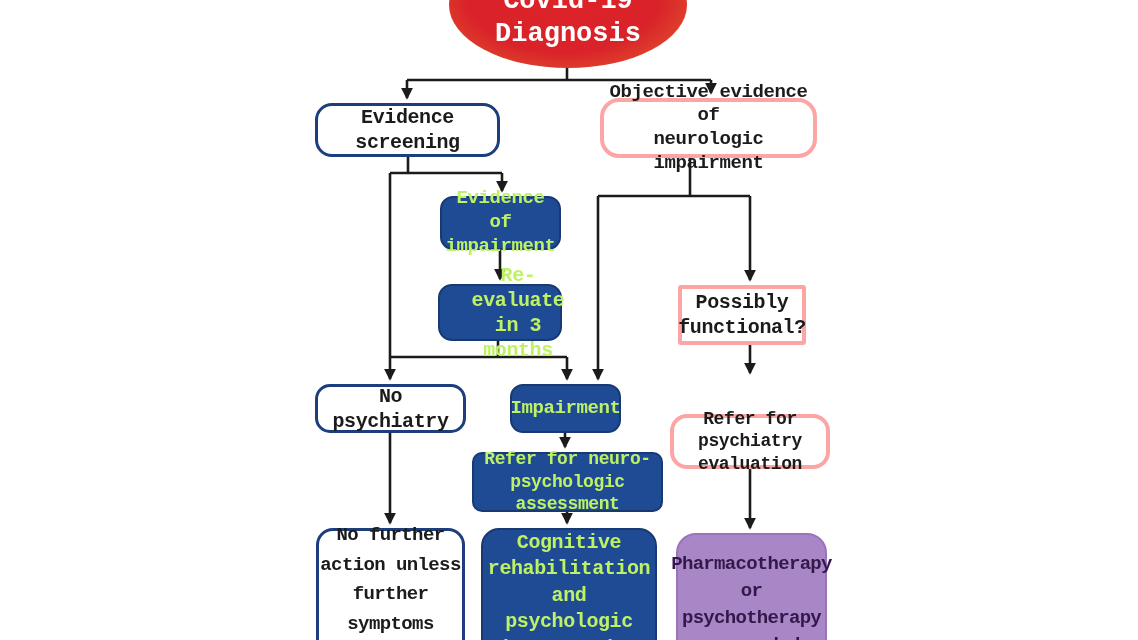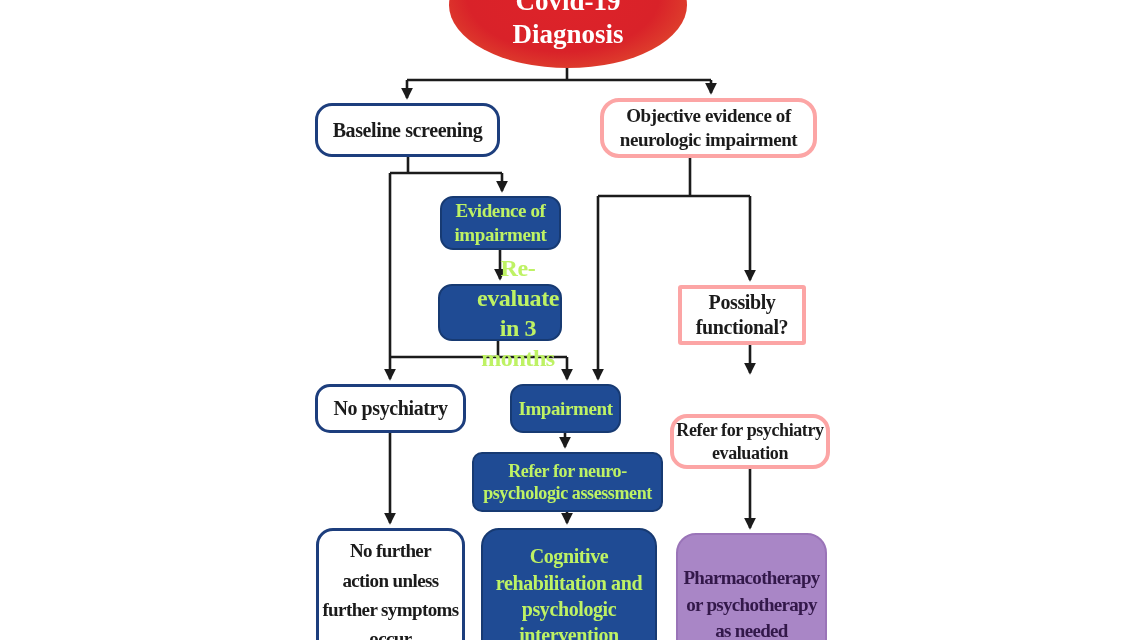--- a/index.html
+++ b/index.html
@@ -2,21 +2,21 @@
 <html><head>
 <meta charset="utf-8">
 <style>
   html, body { margin: 0; padding: 0; background: #ffffff; }
   #canvas {
     position: relative;
     width: 1138px;
     height: 640px;
     overflow: hidden;
     background: #ffffff;
-    font-family: Liberation Serif, serif;
+    font-family: Liberation Mono, monospace;
   }
   #connectors { position: absolute; left: 0; top: 0; width: 1138px; height: 640px; }
   .node {
     position: absolute;
     box-sizing: border-box;
     display: flex;
     align-items: center;
     justify-content: center;
     text-align: center;
     white-space: pre-line;
@@ -87,29 +87,29 @@
       <path d="M565 433 V447" marker-end="url(#ah)"></path>
       <path d="M390 433 V523" marker-end="url(#ah)"></path>
       <path d="M567 512 V523" marker-end="url(#ah)"></path>
       <path d="M750 433 V528" marker-end="url(#ah)"></path>
     </g>
   </svg>
 
   <div class="node ellipse" style="left:449px; top:-58px; width:238px; height:126px;">Covid-19
 Diagnosis</div>
 
-  <div class="node white-navy" style="left:315px; top:103px; width:185px; height:54px; border-radius:17px; font-size:20px;">Baseline screening</div>
+  <div class="node white-navy" style="left:315px; top:103px; width:185px; height:54px; border-radius:17px; font-size:20px;">Evidence screening</div>
 
   <div class="node white-purple" style="left:600px; top:98px; width:217px; height:60px; border-radius:19px; font-size:19px;">Objective evidence of
 neurologic impairment</div>
 
   <div class="node navy" style="left:440px; top:196px; width:121px; height:54px; border-radius:13px; font-size:19px;">Evidence of
 impairment</div>
 
-  <div class="node navy" style="left:438px; top:284px; width:124px; height:57px; border-radius:14px; font-size:24px;padding-left:36px;">Re-evaluate
+  <div class="node navy" style="left:438px; top:284px; width:124px; height:57px; border-radius:14px; font-size:20px;padding-left:36px;">Re-evaluate
 in 3 months</div>
 
   <div class="node white-purple" style="left:678px; top:285px; width:128px; height:60px; border-radius:3px; font-size:20px;text-align:center;">Possibly
 functional?</div>
 
   <div class="node white-navy" style="left:315px; top:384px; width:151px; height:49px; border-radius:15px; font-size:20px;">No psychiatry</div>
 
   <div class="node navy" style="left:510px; top:384px; width:111px; height:49px; border-radius:13px; font-size:19px;">Impairment</div>
 
   <div class="node white-purple" style="left:670px; top:378px; width:160px; height:55px; border-radius:17px; font-size:18px;margin-top:36px;">Refer for psychiatry

